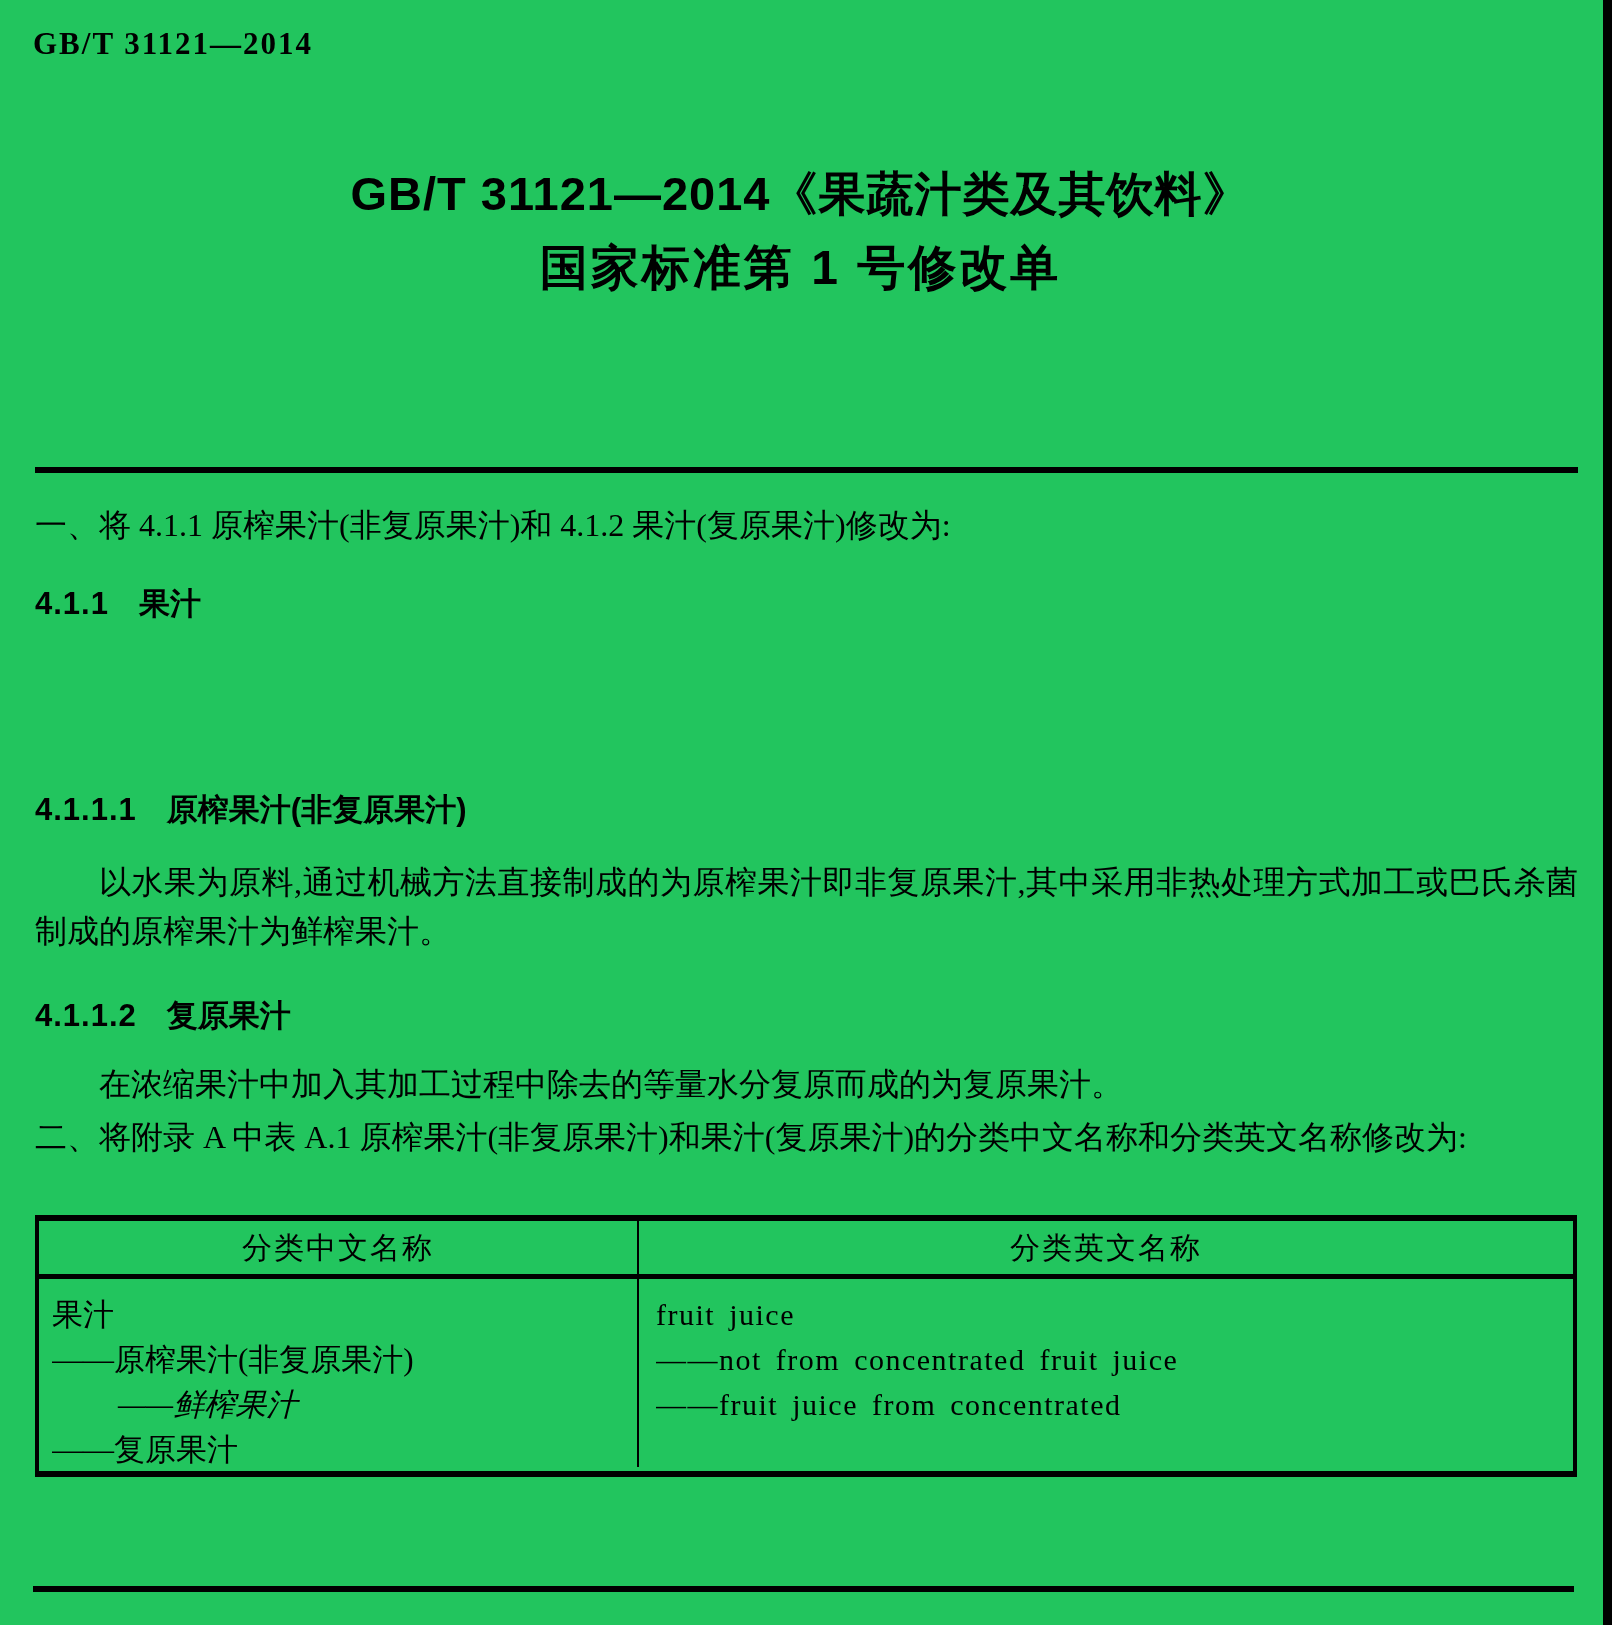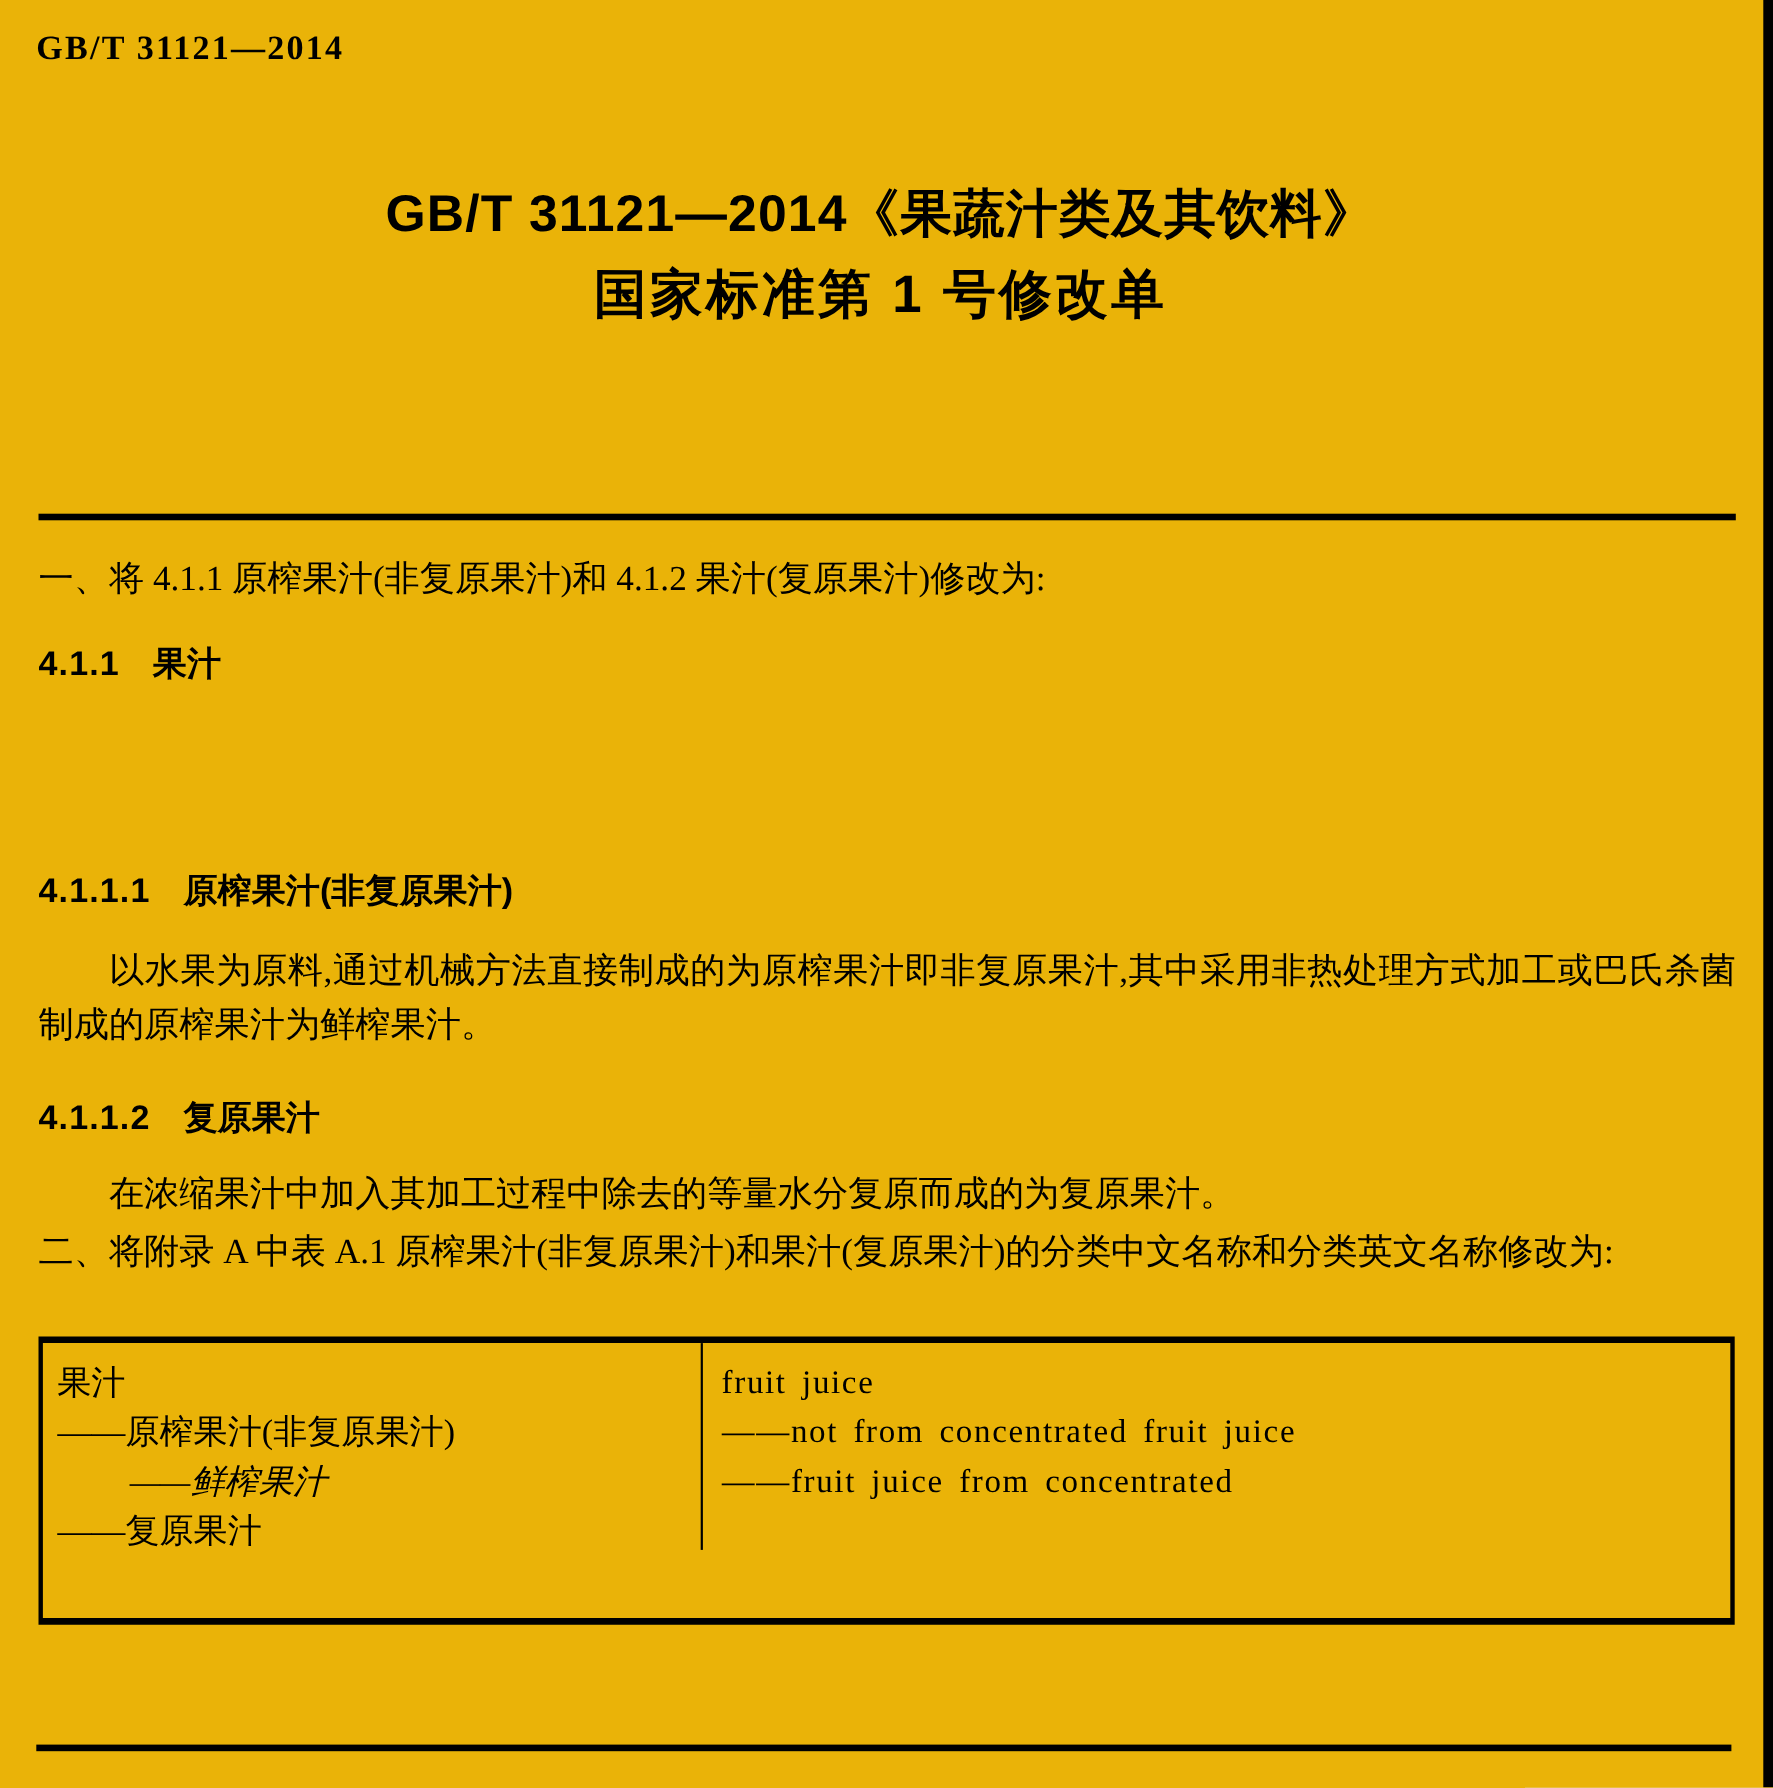--- a/index.html
+++ b/index.html
@@ -1,21 +1,21 @@
 <!DOCTYPE html>
 <html><head>
 <meta charset="utf-8">
 <style>
   html, body { margin: 0; padding: 0; }
   body { background: #e8e8e8; }
   .page {
     position: relative;
     width: 1612px;
     height: 1625px;
-    background: #eab308;
+    background: #22c55e;
     color: #000000;
     overflow: hidden;
     font-family: "Liberation Serif", serif;
   }
   .abs { position: absolute; }
 
   .doc-code {
     left: 33px; top: 26px;
     font-family: "Liberation Serif", serif;
     font-weight: bold;
@@ -122,20 +122,24 @@
 
   <div class="abs clause-heading" style="top:995px">
     <span class="num">4.1.1.2</span><span>复原果汁</span>
   </div>
 
   <div class="abs text-block indent-first" style="top:1060px">在浓缩果汁中加入其加工过程中除去的等量水分复原而成的为复原果汁。</div>
 
   <div class="abs text-block item-lead" style="top:1112px">二、将附录 A 中表 A.1 原榨果汁(非复原果汁)和果汁(复原果汁)的分类中文名称和分类英文名称修改为:</div>
 
   <div class="abs amend-table">
+    <div class="thead">
+      <div class="th cn">分类中文名称</div>
+      <div class="th en">分类英文名称</div>
+    </div>
     <div class="tbody">
       <div class="col cn">
         <div class="cell-line">果汁</div>
         <div class="cell-line">——原榨果汁(非复原果汁)</div>
         <div class="cell-line indent-1">——鲜榨果汁</div>
         <div class="cell-line">——复原果汁</div>
       </div>
       <div class="col en">
         <div class="cell-line">fruit juice</div>
         <div class="cell-line">——not from concentrated fruit juice</div>

